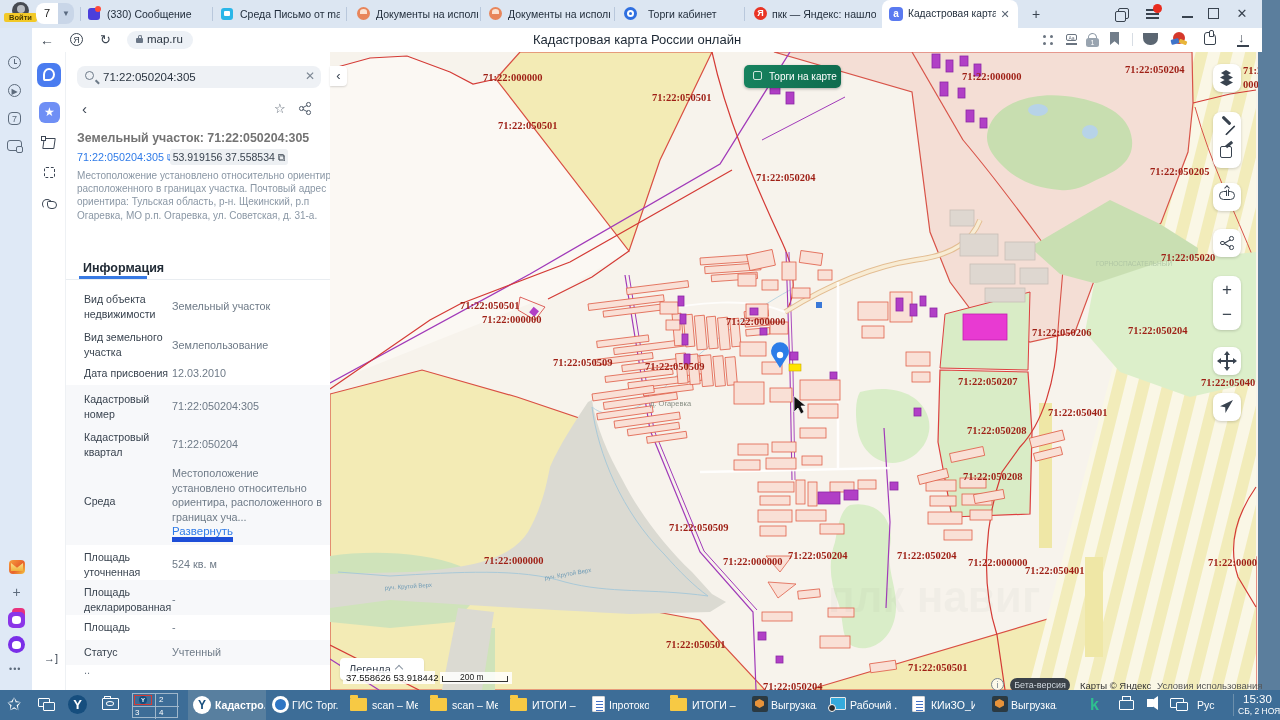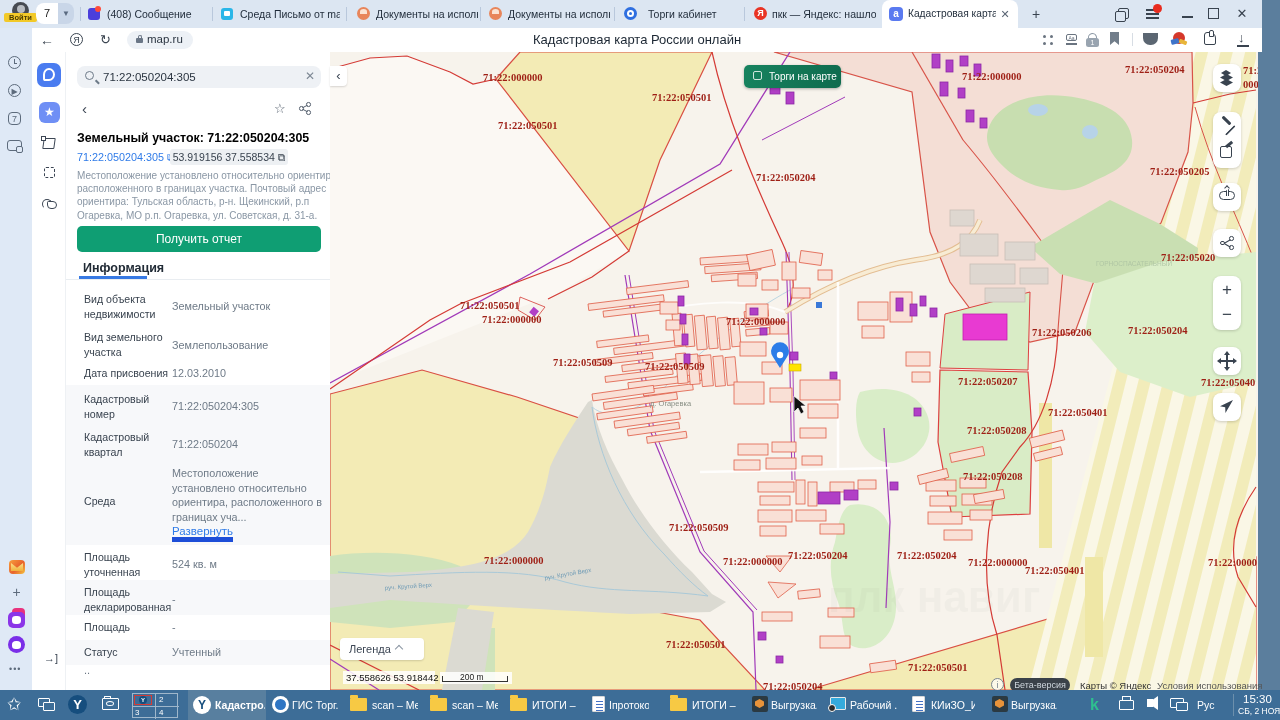--- a/index.html
+++ b/index.html
@@ -33,21 +33,21 @@
   <div class="abs" style="left:12px;top:2px;width:17px;height:17px;border-radius:50%;background:#474b52;overflow:hidden">
     <div class="abs" style="left:4.5px;top:3px;width:8px;height:8px;border-radius:50%;background:#b9bdc2"></div>
     <div class="abs" style="left:1.5px;top:11px;width:14px;height:9px;border-radius:50%;background:#b9bdc2"></div>
   </div>
   <div class="abs" style="left:4px;top:13px;width:33px;height:9px;background:#f2c928;border-radius:2px;font-size:7.5px;font-weight:bold;color:#4a3b00;text-align:center;line-height:9px">Войти</div>
   <div class="abs" style="left:36px;top:3px;width:22px;height:21px;background:#fff;border-radius:8px 0 0 8px;font-size:11px;color:#222;text-align:center;line-height:21px">7</div>
   <div class="abs" style="left:58px;top:3px;width:16px;height:21px;background:#c9d6e8;border-radius:0 8px 8px 0;color:#5a6a80;font-size:8px;text-align:center;line-height:21px">▼</div>
   <div class="abs tsep" style="left:80px"></div>
   <div class="abs" style="left:88px;top:8px;width:12px;height:12px;border-radius:3px;background:#4b3fdb"></div>
   <div class="abs" style="left:95px;top:6px;width:6px;height:6px;border-radius:50%;background:#ff4b3a"></div>
-  <div class="abs tabtxt" style="left:107px;top:8px;width:96px">(408) Сообщение</div>
+  <div class="abs tabtxt" style="left:107px;top:8px;width:96px">(330) Сообщение</div>
   <div class="abs tsep" style="left:212px"></div>
   <div class="abs" style="left:221px;top:8px;width:12px;height:12px;border-radius:3px;background:#29b6e8"></div>
   <div class="abs" style="left:224px;top:11px;width:6px;height:5px;border-radius:1px;background:#fff"></div>
   <div class="abs tabtxt" style="left:240px;top:8px;width:100px">Среда Письмо от mariya</div>
   <div class="abs tsep" style="left:346px"></div>
   <div class="abs" style="left:357px;top:7px;width:13px;height:13px;border-radius:50%;background:#e8855a"></div>
   <div class="abs" style="left:360px;top:9px;width:7px;height:5px;border-radius:50% 50% 0 0;background:#fbe3d3"></div>
   <div class="abs tabtxt" style="left:376px;top:8px;width:102px">Документы на исполнен</div>
   <div class="abs tsep" style="left:480px"></div>
   <div class="abs" style="left:489px;top:7px;width:13px;height:13px;border-radius:50%;background:#e8855a"></div>
@@ -148,25 +148,24 @@
   <div class="abs" style="left:239px;top:17px;font-size:12px;color:#7d8894">✕</div>
   <div class="abs" style="left:16px;top:48px;font-size:15px;color:#3c4654">‹</div>
   <div class="abs" style="left:208px;top:49px;font-size:13px;color:#55606e">☆</div>
   <div class="abs" style="left:233px;top:50px;width:12px;height:12px">
     <div class="abs" style="left:7px;top:0;width:4.5px;height:4.5px;border:1.3px solid #55606e;border-radius:50%"></div>
     <div class="abs" style="left:7px;top:8px;width:4.5px;height:4.5px;border:1.3px solid #55606e;border-radius:50%"></div>
     <div class="abs" style="left:0;top:4px;width:4.5px;height:4.5px;border:1.3px solid #55606e;border-radius:50%"></div>
     <div class="abs" style="left:3px;top:4px;width:6px;height:1.2px;background:#55606e;transform:rotate(-28deg)"></div>
     <div class="abs" style="left:3px;top:8px;width:6px;height:1.2px;background:#55606e;transform:rotate(28deg)"></div>
   </div>
-  <div class="abs" style="left:11px;top:79px;font-size:12.4px;font-weight:bold;color:#000000;white-space:nowrap">Земельный участок: 71:22:050204:305</div>
+  <div class="abs" style="left:11px;top:79px;font-size:12.4px;font-weight:bold;color:#737373;white-space:nowrap">Земельный участок: 71:22:050204:305</div>
   <div class="abs" style="left:11px;top:99px;font-size:10.8px;color:#2f7be8;white-space:nowrap">71:22:050204:305 ⧉</div>
   <div class="abs" style="left:104px;top:97px;width:118px;height:16px;background:#edf0f3;border-radius:3px;font-size:10.5px;color:#39434f;text-align:center;line-height:16px;white-space:nowrap">53.919156 37.558534 ⧉</div>
   <div class="abs" style="left:11px;top:117px;width:256px;font-size:10px;line-height:13.2px;color:#8a97a5;white-space:nowrap">Местоположение установлено относительно ориентира,<br>расположенного в границах участка. Почтовый адрес<br>ориентира: Тульская область, р-н. Щекинский, р.п<br>Огаревка, МО р.п. Огаревка, ул. Советская, д. 31-а.</div>
-  <div class="abs" style="left:11px;top:174px;width:244px;height:26px;background:#0f9e73;border-radius:5px;color:#fff;font-size:12px;text-align:center;line-height:26px">Получить отчет</div>
   <div class="abs" style="left:17px;top:209px;font-size:12.5px;font-weight:bold;color:#212b36">Информация</div>
   <div class="abs" style="left:13px;top:224px;width:68px;height:2.5px;background:#3779e3"></div>
   <div class="abs" style="left:0px;top:227px;width:264px;height:1px;background:#e9edf1"></div>
   <div class="abs" id="tbl" style="left:0;top:228px;width:264px;font-size:11.5px">
     <div class="abs" style="left:0;top:105px;width:264px;height:160px;background:#f7f8fa"></div>
     <div class="abs" style="left:0;top:300px;width:264px;height:35px;background:#f7f8fa"></div>
     <div class="abs" style="left:0;top:360px;width:264px;height:25px;background:#f7f8fa"></div>
     <div class="abs lbl" style="top:12px">Вид объекта<br>недвижимости</div>
       <div class="abs val" style="top:19px">Земельный участок</div>
     <div class="abs lbl" style="top:50px">Вид земельного<br>участка</div>
@@ -491,21 +490,21 @@
 <div class="abs" style="left:1213px;top:302px;width:28px;height:27px;color:#39434f;font-size:17px;text-align:center;line-height:25px">−</div>
 <div class="abs" style="left:1213px;top:347px;width:28px;height:28px;background:#fff;border-radius:8px;box-shadow:0 1px 3px rgba(0,0,0,.18)"></div>
 <div class="abs" style="left:1220px;top:360px;width:14px;height:1.8px;background:#39434f"></div>
 <div class="abs" style="left:1226px;top:354px;width:1.8px;height:14px;background:#39434f"></div>
 <div class="abs" style="left:1224px;top:351px;width:6px;height:4px;background:#39434f;clip-path:polygon(50% 0,100% 100%,0 100%)"></div>
 <div class="abs" style="left:1224px;top:367px;width:6px;height:4px;background:#39434f;clip-path:polygon(0 0,100% 0,50% 100%)"></div>
 <div class="abs" style="left:1217px;top:358px;width:4px;height:6px;background:#39434f;clip-path:polygon(100% 0,100% 100%,0 50%)"></div>
 <div class="abs" style="left:1233px;top:358px;width:4px;height:6px;background:#39434f;clip-path:polygon(0 0,100% 50%,0 100%)"></div>
 <div class="abs" style="left:1213px;top:393px;width:28px;height:28px;background:#fff;border-radius:8px;box-shadow:0 1px 3px rgba(0,0,0,.18)"></div>
 <div class="abs" style="left:1220px;top:400px;width:13px;height:13px;background:#39434f;clip-path:polygon(100% 0,42% 100%,40% 55%,0 48%)"></div>
-<div class="abs" style="left:340px;top:638px;width:84px;height:22px;background:#fff;border-radius:4px;box-shadow:0 1px 2px rgba(0,0,0,.15)">
+<div class="abs" style="left:340px;top:658px;width:84px;height:22px;background:#fff;border-radius:4px;box-shadow:0 1px 2px rgba(0,0,0,.15)">
   <div class="abs" style="left:9px;top:5px;font-size:11px;color:#3c4654">Легенда</div>
   <div class="abs" style="left:56px;top:8px;width:6px;height:6px;border-left:1.3px solid #8a95a2;border-top:1.3px solid #8a95a2;transform:rotate(45deg)"></div>
 </div>
 <div class="abs" style="left:343px;top:671px;width:92px;height:13px;background:rgba(255,255,255,.85);font-size:9.5px;white-space:nowrap;color:#111;line-height:13px;padding-left:3px">37.558626  53.918442</div>
 <div class="abs" style="left:440px;top:672px;width:72px;height:12px;background:rgba(255,255,255,.85)">
   <div class="abs" style="left:2px;top:4px;width:66px;height:6px;border-left:1.2px solid #333;border-right:1.2px solid #333;border-bottom:1.2px solid #333"></div>
   <div class="abs" style="left:20px;top:0px;font-size:8.5px;color:#222">200 m</div>
 </div>
 <div class="abs" style="left:991px;top:678px;width:13px;height:13px;border:1.2px solid #7a858f;border-radius:50%;color:#7a858f;font-size:9px;text-align:center;line-height:13px;background:rgba(255,255,255,.7)">i</div>
 <div class="abs" style="left:1010px;top:678px;width:60px;height:14px;background:#3a4149;border-radius:7px;color:#cfd6dd;font-size:9px;text-align:center;line-height:14px">Бета-версия</div>

